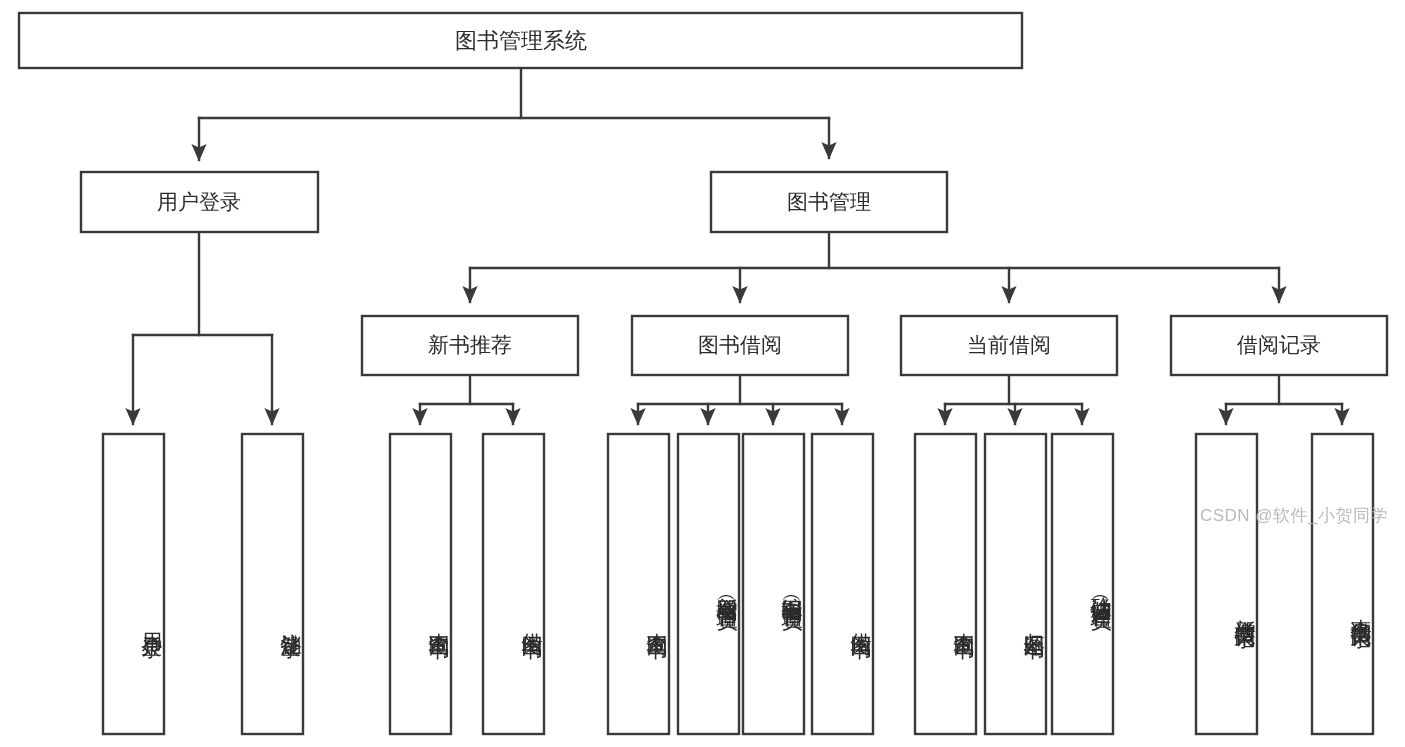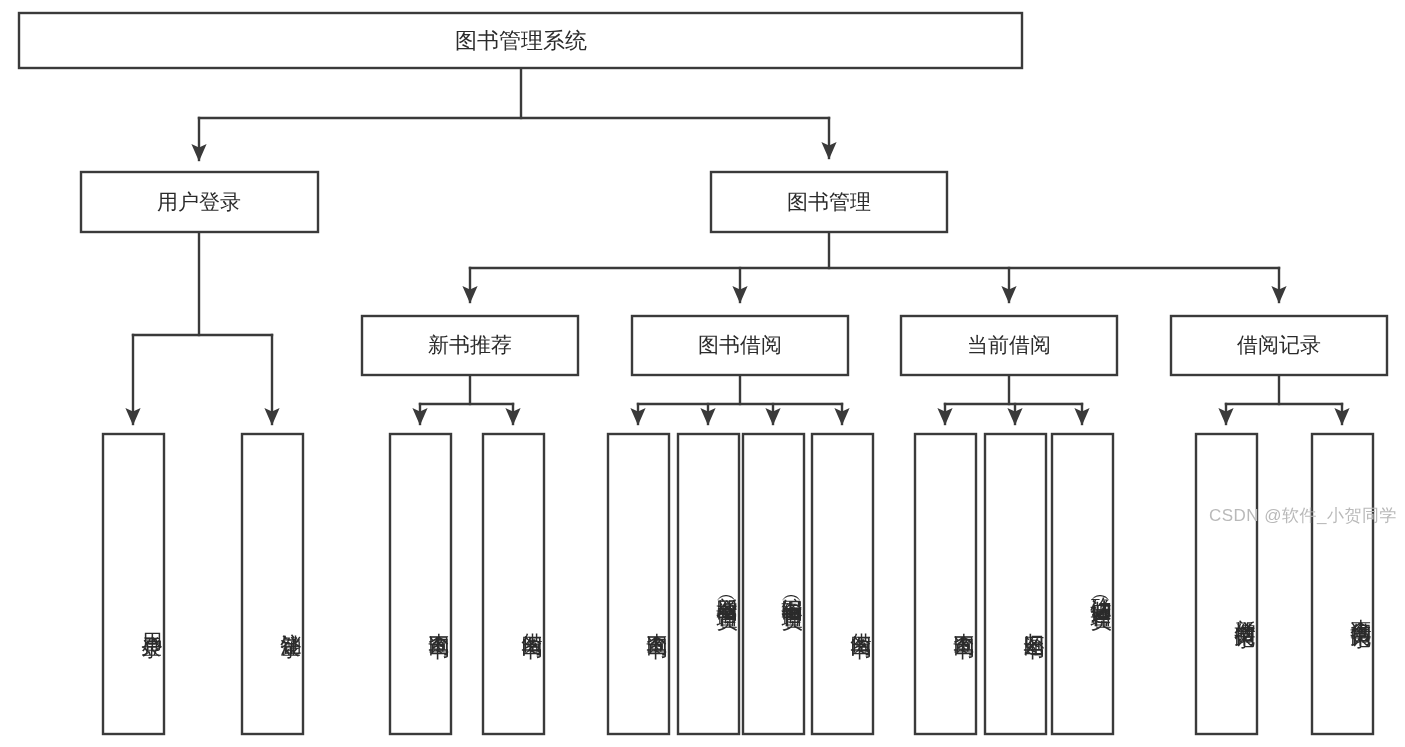--- a/index.html
+++ b/index.html
@@ -64,21 +64,21 @@
     letter-spacing: 2px;
     white-space: nowrap;
     text-align: center;
     display: flex;
     align-items: flex-start;
     justify-content: center;
     pointer-events: none;
   }
   .watermark {
     position: absolute;
-    right: 8px;
+    right: 17px;
     bottom: 6px;
     font-family: "Liberation Sans", "DejaVu Sans", sans-serif;
     font-size: 17px;
     color: #b9b9b9;
     white-space: nowrap;
     letter-spacing: 0.5px;
   }
 </style>
 </head>
 <body>

